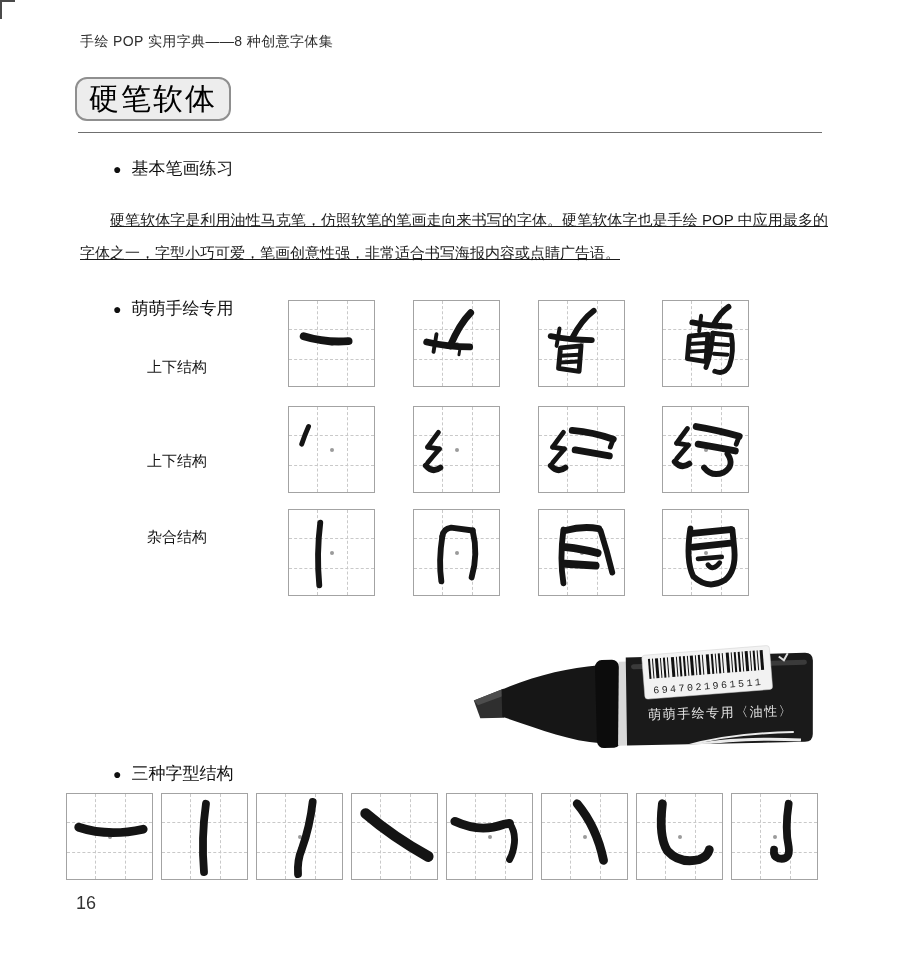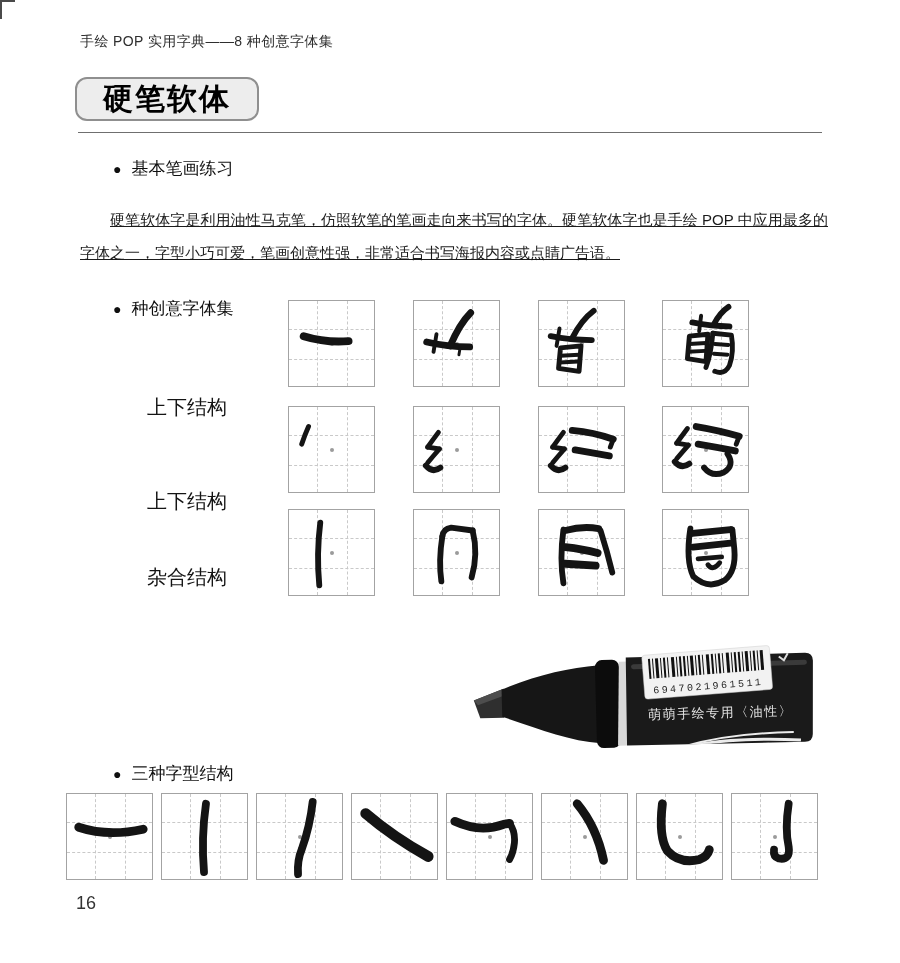--- a/index.html
+++ b/index.html
@@ -3,28 +3,28 @@
 <meta charset="utf-8">
 <style>
   html,body{margin:0;padding:0;background:#fff;}
   .page{position:relative;width:900px;height:915px;background:#ffffff;overflow:hidden;
         font-family:"Liberation Sans",sans-serif;color:#1c1c1c;}
   .crop-mark{position:absolute;left:0;top:0;width:13px;height:17px;
         border-left:2px solid #4a4a4a;border-top:2px solid #4a4a4a;}
   .book-header{position:absolute;left:80px;top:33px;font-size:14px;color:#2e2e2e;letter-spacing:.4px;}
   .badge{position:absolute;left:75px;top:77px;min-width:150px;height:44px;box-sizing:border-box;
         background:#ededed;border:2px solid #8f8f8f;border-radius:12px;
-        display:flex;align-items:center;justify-content:center;padding:0 26px;
-        font-family:"DejaVu Serif",serif;font-weight:700;font-size:30px;letter-spacing:2px;color:#000;}
+        display:flex;align-items:center;justify-content:center;padding:0 12px;
+        font-family:"DejaVu Serif",serif;font-weight:400;font-size:30px;letter-spacing:2px;color:#000;}
   .rule{position:absolute;left:78px;top:132px;width:744px;height:1px;background:#6f6f6f;}
   .sec{position:absolute;font-size:17px;color:#0f0f0f;display:flex;align-items:center;gap:10px;}
   .sec .bullet{font-size:14px;line-height:1;}
   .intro-p{position:absolute;left:80px;top:188px;width:748px;font-size:15px;line-height:33px;
         text-indent:2em;color:#1b1b1b;text-align:justify;text-decoration:underline;}
-  .row-label{position:absolute;left:147px;font-size:20px;color:#141414;margin-top:36px;}
+  .row-label{position:absolute;left:147px;font-size:15px;color:#141414;}
   .caption{position:absolute;left:80px;top:687px;font-size:15px;color:#141414;}
   .pagenum{position:absolute;left:76px;top:893px;font-size:18px;color:#333;}
   .cell{position:absolute;width:87px;height:87px;border:1px solid #a3a3a3;background:#fff;box-sizing:border-box;}
   .gv{position:absolute;top:0;bottom:0;left:33.33%;width:33.34%;
         border-left:1px dashed #c9c9c9;border-right:1px dashed #c9c9c9;}
   .gh{position:absolute;left:0;right:0;top:33.33%;height:33.34%;
         border-top:1px dashed #c9c9c9;border-bottom:1px dashed #c9c9c9;}
   .dot{position:absolute;left:50%;top:50%;width:4px;height:4px;margin:-2px 0 0 -2px;border-radius:50%;background:#9b9b9b;}
   .ink{position:absolute;left:0;top:0;width:100%;height:100%;overflow:visible;}
   .ink path,.ink polyline{fill:none;stroke:#141414;stroke-linecap:round;stroke-linejoin:round;}
@@ -43,21 +43,21 @@
   <div class="rule"></div>
 
   <div class="sec" style="left:113px;top:157px">
     <span class="bullet">●</span>
     <span>基本笔画练习</span>
   </div>
   <p class="intro-p">硬笔软体字是利用油性马克笔，仿照软笔的笔画走向来书写的字体。硬笔软体字也是手绘 POP 中应用最多的字体之一，字型小巧可爱，笔画创意性强，非常适合书写海报内容或点睛广告语。</p>
 
   <div class="sec" style="left:113px;top:297px">
     <span class="bullet">●</span>
-    <span>种创意字体集</span>
+    <span>萌萌手绘专用</span>
   </div>
 
   <div class="row-label" style="top:358px">上下结构</div>
   <div class="row-label" style="top:452px">上下结构</div>
   <div class="row-label" style="top:528px">杂合结构</div>
 
   <div class="cell" style="left:288px;top:300px">
     <div class="gv"></div>
       <div class="gh"></div>
       <div class="dot"></div>

